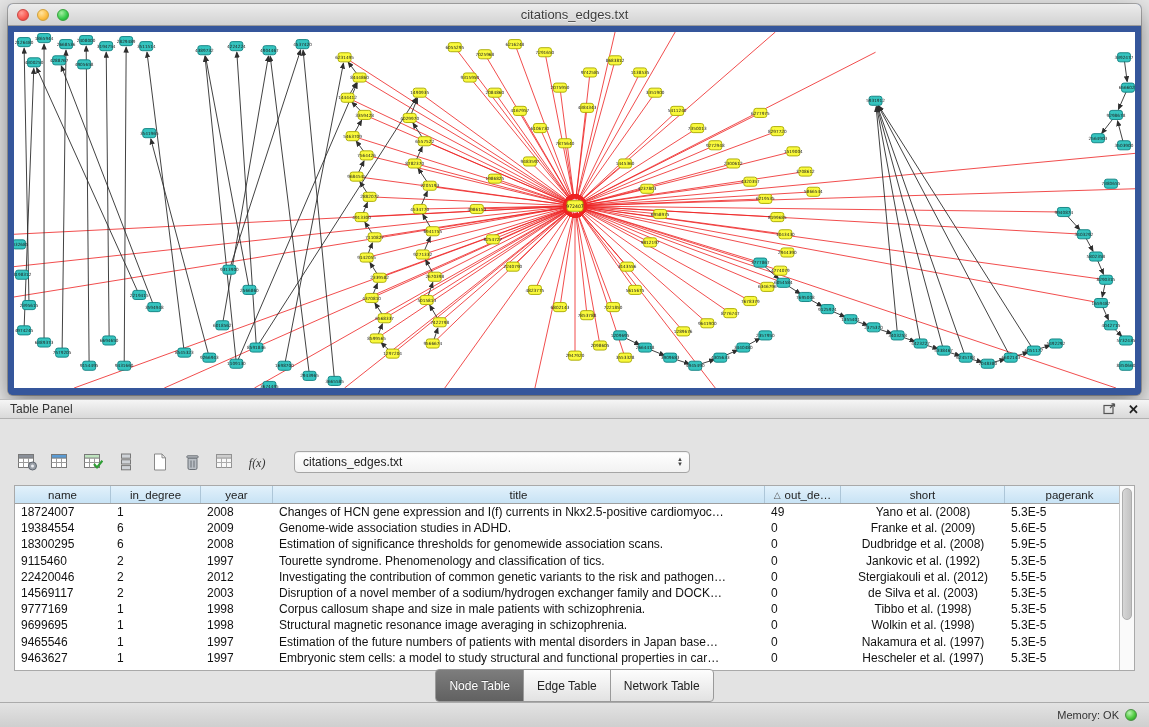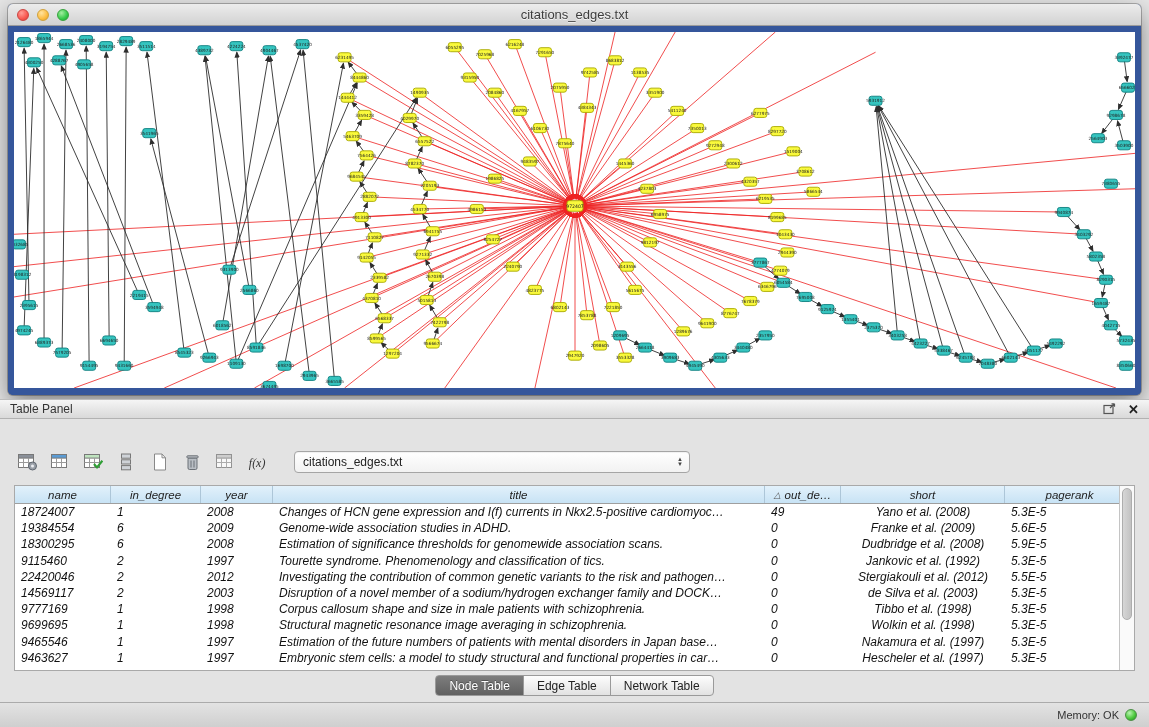--- a/index.html
+++ b/index.html
@@ -40,38 +40,38 @@
     display:flex; align-items:center; gap:11px; }
   .tool-btn { width:22px; height:22px; display:inline-flex; align-items:center; justify-content:center; }
   .combo { margin-left:14px; width:396px; height:22px; background:linear-gradient(#ffffff,#f2f2f2);
     border:1px solid #a5a5a5; border-radius:4px; display:flex; align-items:center;
     padding:0 4px 0 8px; font-size:12px; color:#222; box-shadow:inset 0 1px 1px rgba(0,0,0,.06); }
   .combo-value { flex:1; overflow:hidden; white-space:nowrap; }
   .combo-arrows { display:flex; flex-direction:column; align-items:center; line-height:5px;
     font-size:6px; color:#444; padding:0 2px; }
 
   .tablebox { position:absolute; top:66px; left:14px; right:14px; height:186px;
-    background:#fff; border:1px solid #a9a9a9; display:flex; flex-direction:column; overflow:hidden;font-style:italic; }
+    background:#fff; border:1px solid #a9a9a9; display:flex; flex-direction:column; overflow:hidden; }
   .thead { display:flex; height:18px; background:linear-gradient(#e2f1fb,#c8e3f5);
     border-bottom:1px solid #9f9f9f; flex:0 0 auto; }
   .th { font-size:11.5px; color:#222; display:flex; align-items:center; justify-content:center;
     border-right:1px solid #adc6d8; overflow:hidden; white-space:nowrap; }
   .th .sort { margin-right:4px; font-size:9px; color:#555; }
   .tbody { flex:1 1 auto; overflow:hidden; position:relative; }
   .tr { display:flex; height:16.2px; align-items:center; }
   .td { font-size:12px; color:#111; padding-left:6px; overflow:hidden; white-space:nowrap; }
   .td.center { text-align:center; padding-left:0; }
   .vscroll { position:absolute; top:0; right:0; bottom:0; width:15px;
     background:#fafafa; border-left:1px solid #c4c4c4; }
   .vscroll .thumb { position:absolute; top:2px; left:2px; right:2px; height:72%;
     background:linear-gradient(90deg,#d6d6d6,#c2c2c2); border:1px solid #adadad; border-radius:6px; }
 
   .tabsrow { position:absolute; top:256px; left:0; right:0; height:21px;
     display:flex; justify-content:center; align-items:center; }
-  .tabseg { height:21px; display:flex; align-items:center; padding:0 13px; font-size:12px;
+  .tabseg { height:33px; display:flex; align-items:center; padding:0 13px; font-size:12px;
     color:#222; background:linear-gradient(#fdfdfd,#e2e2e2); border:1px solid #9a9a9a; margin-left:-1px; }
   .tabseg.first { border-radius:4px 0 0 4px; margin-left:0; }
   .tabseg.last { border-radius:0 4px 4px 0; }
   .tabseg.active { background:linear-gradient(#7d7d7d,#616161); color:#fff; text-shadow:0 -1px 0 rgba(0,0,0,.3); }
 
   
   .statusbar { position:absolute; left:0; bottom:0; width:1149px; height:25px;
     background:linear-gradient(#e3e3e3,#cfcfcf); border-top:1px solid #ababab;
     display:flex; align-items:center; justify-content:flex-end; padding-right:12px; gap:6px; }
   .mem { font-size:11px; color:#333; }

